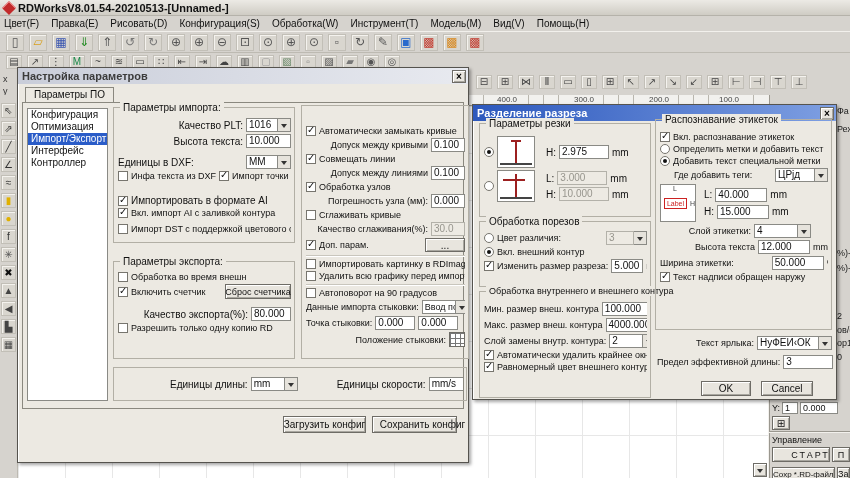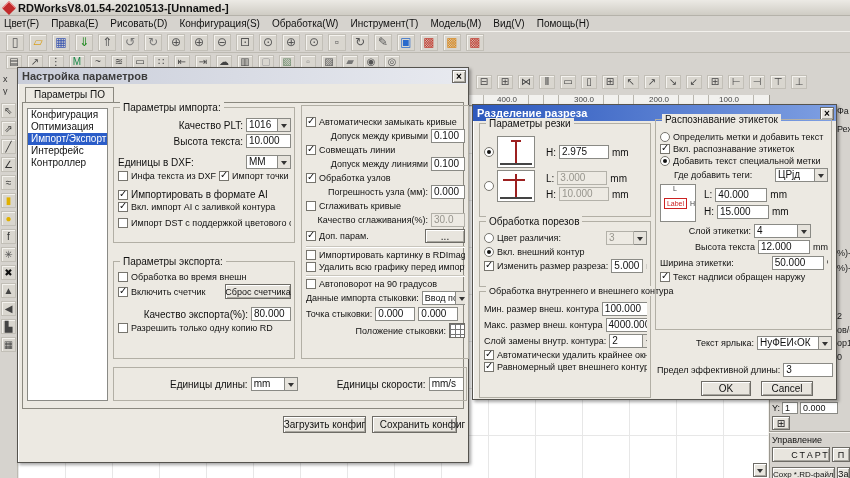--- a/index.html
+++ b/index.html
@@ -266,21 +266,21 @@
                   <span class="fld" style="width:32px;">MM</span>
                   <span class="da"></span>
                 </span>
             </div>
             <div class="row sm">
               <span class="cbx"></span>
               <span class="lbl">Инфа текста из DXF</span>
               <span class="cbx on"></span>
               <span class="lbl">Импорт точки DXF</span>
             </div>
-            <div class="row" style="margin-top:8px;align-items:center;">
+            <div class="row" style="margin-top:14px;align-items:center;">
               <span class="cbx on"></span>
               <span class="lbl">Импортировать в формате AI</span>
             </div>
             <div class="row sm">
               <span class="cbx on"></span>
               <span class="lbl">Вкл. импорт AI с заливкой контура</span>
             </div>
             <div class="row sm" style="margin-top:6px;">
               <span class="cbx"></span>
               <span class="lbl">Импорт DST с поддержкой цветового слоя</span>
@@ -305,21 +305,21 @@
               <span class="fld" style="width:40px;">80.000</span>
             </div>
             <div class="row sm">
               <span class="cbx"></span>
               <span class="lbl">Разрешить только одну копию RD</span>
             </div>
           </div>
         </div>
 
         <div class="grp" style="left:188px;top:2px;width:168px;height:254px;">
-          <div class="gin" style="top:9px;">
+          <div class="gin" style="top:18px;">
             <div class="row sm">
               <span class="cbx on"></span>
               <span class="lbl">Автоматически замыкать кривые</span>
             </div>
             <div class="row sm ind">
               <span class="lbl" style="margin-left:auto;">Допуск между кривыми</span>
               <span class="fld" style="width:34px;">0.100</span>
             </div>
             <div class="row sm">
               <span class="cbx on"></span>
@@ -498,26 +498,26 @@
           <span class="cbx on"></span>
           <span class="lbl">Равномерный цвет внешнего контура</span>
         </div>
       </div>
     </div>
 
     <div class="grp" style="left:182px;top:14px;width:177px;height:211px;">
       <span class="leg">Распознавание этикеток</span>
       <div class="gin" style="top:10px;">
         <div class="row sm">
+          <span class="cbx on"></span>
+          <span class="lbl">Вкл. распознавание этикеток</span>
+        </div>
+        <div class="row sm">
           <span class="rd"></span>
           <span class="lbl">Определить метки и добавить текст</span>
-        </div>
-        <div class="row sm">
-          <span class="cbx on"></span>
-          <span class="lbl">Вкл. распознавание этикеток</span>
         </div>
         <div class="row sm">
           <span class="rd on"></span>
           <span class="lbl">Добавить текст специальной метки</span>
         </div>
         <div class="row sm ind">
           <span class="lbl">Где добавить теги:</span>
           <span class="combo" style="margin-left:auto;">
               <span class="fld" style="width:40px;">ЦPjд</span>
               <span class="da"></span>
@@ -567,21 +567,21 @@
       </div>
     </div>
 
     <div class="row sm abs" style="left:192px;top:229px;width:167px;">
       <span class="lbl" style="flex:1;text-align:right;">Текст ярлыка:</span>
       <span class="combo">
           <span class="fld" style="width:62px;">НуФЕИ‹ОК</span>
           <span class="da"></span>
         </span>
     </div>
-    <div class="row sm abs" style="left:184px;top:256px;width:175px;">
+    <div class="row sm abs" style="left:184px;top:248px;width:175px;">
       <span class="lbl" style="flex:1;text-align:right;">Предел эффективной длины:</span>
       <span class="fld" style="width:50px;">3</span>
     </div>
 
     <div class="abs" style="left:228px;top:276px;display:flex;gap:10px;">
       <span class="w95 btn" style="width:50px;height:15px;">OK</span>
       <span class="w95 btn" style="width:52px;height:15px;">Cancel</span>
     </div>
   </div>
 

